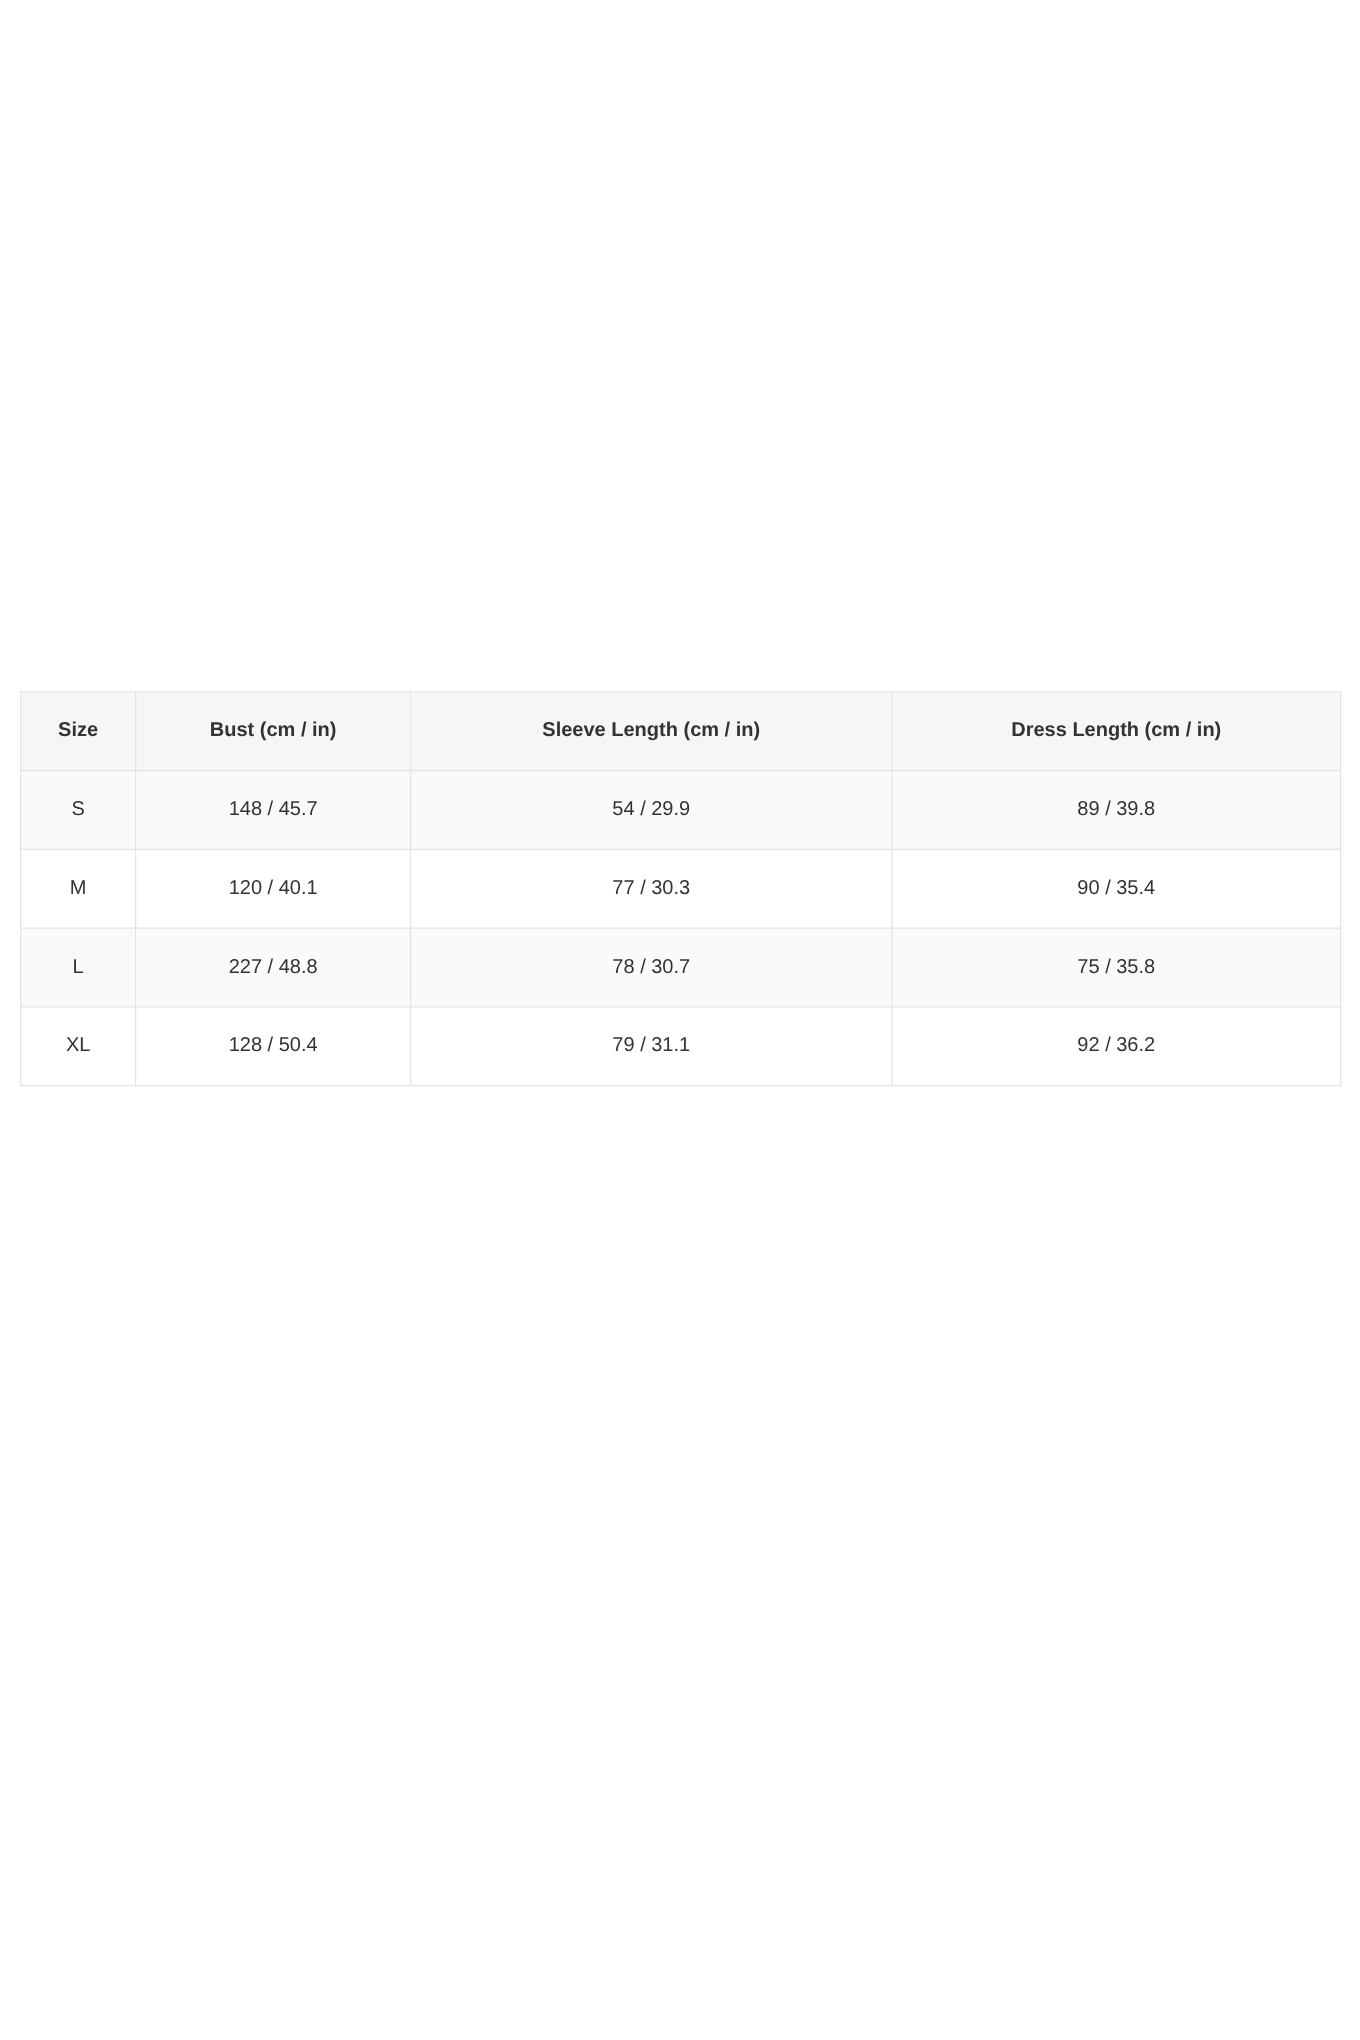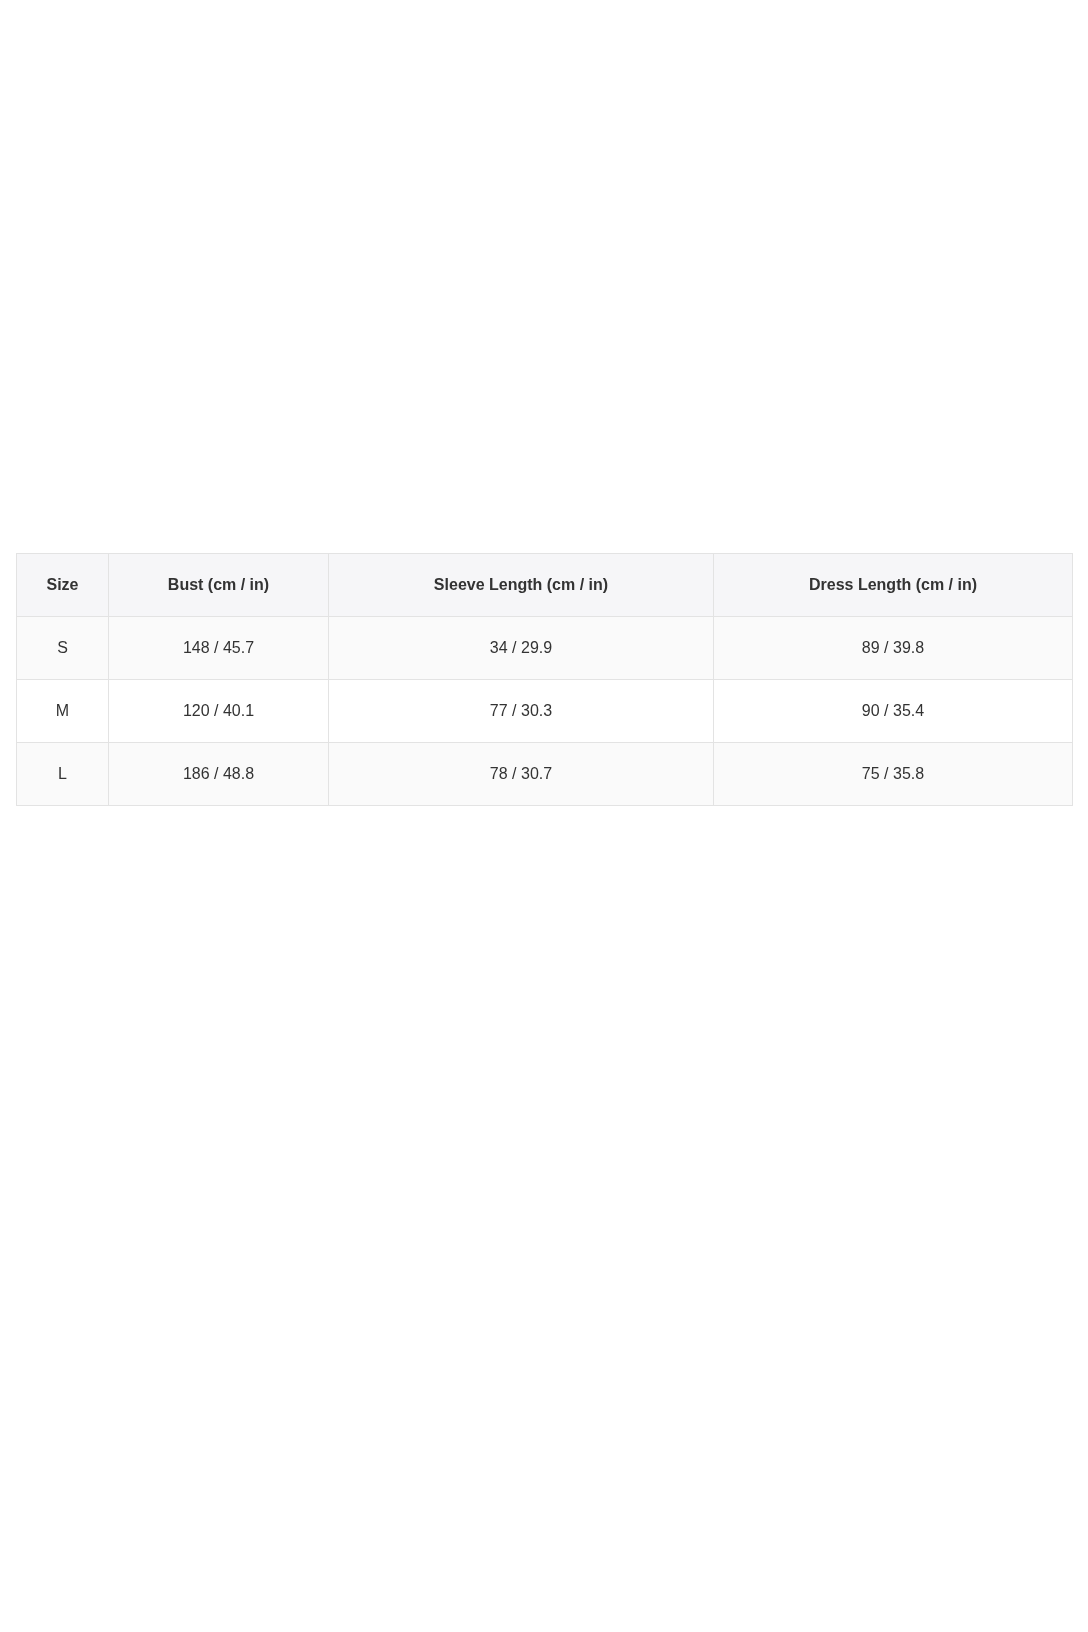--- a/index.html
+++ b/index.html
@@ -63,30 +63,36 @@
         <th>Size</th>
         <th>Bust (cm / in)</th>
         <th>Sleeve Length (cm / in)</th>
         <th>Dress Length (cm / in)</th>
       </tr>
     </thead>
     <tbody>
       <tr class="striped">
         <td>S</td>
         <td>148 / 45.7</td>
-        <td>34 / 29.9</td>
+        <td>54 / 29.9</td>
         <td>89 / 39.8</td>
       </tr>
       <tr>
         <td>M</td>
         <td>120 / 40.1</td>
         <td>77 / 30.3</td>
         <td>90 / 35.4</td>
       </tr>
       <tr class="striped">
         <td>L</td>
-        <td>186 / 48.8</td>
+        <td>227 / 48.8</td>
         <td>78 / 30.7</td>
         <td>75 / 35.8</td>
+      </tr>
+      <tr>
+        <td>XL</td>
+        <td>128 / 50.4</td>
+        <td>79 / 31.1</td>
+        <td>92 / 36.2</td>
       </tr>
     </tbody>
   </table>
 </div>
 
 </body></html>

